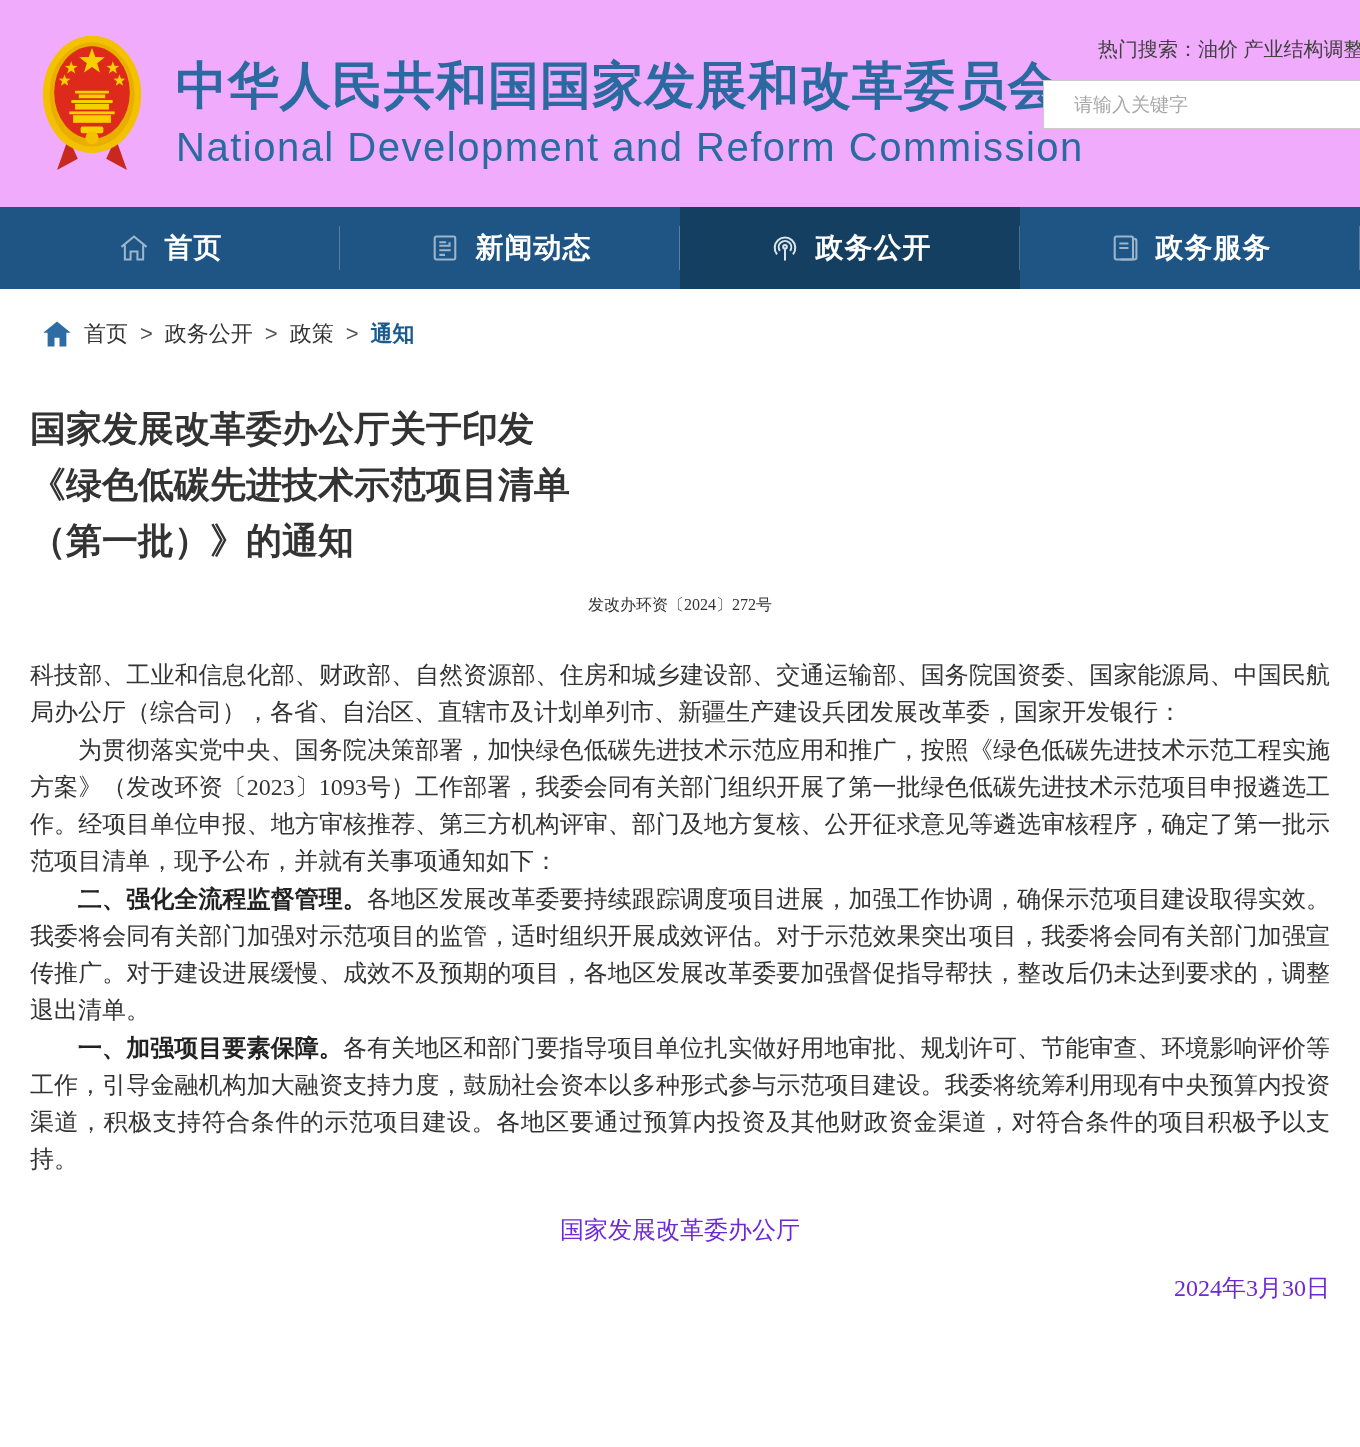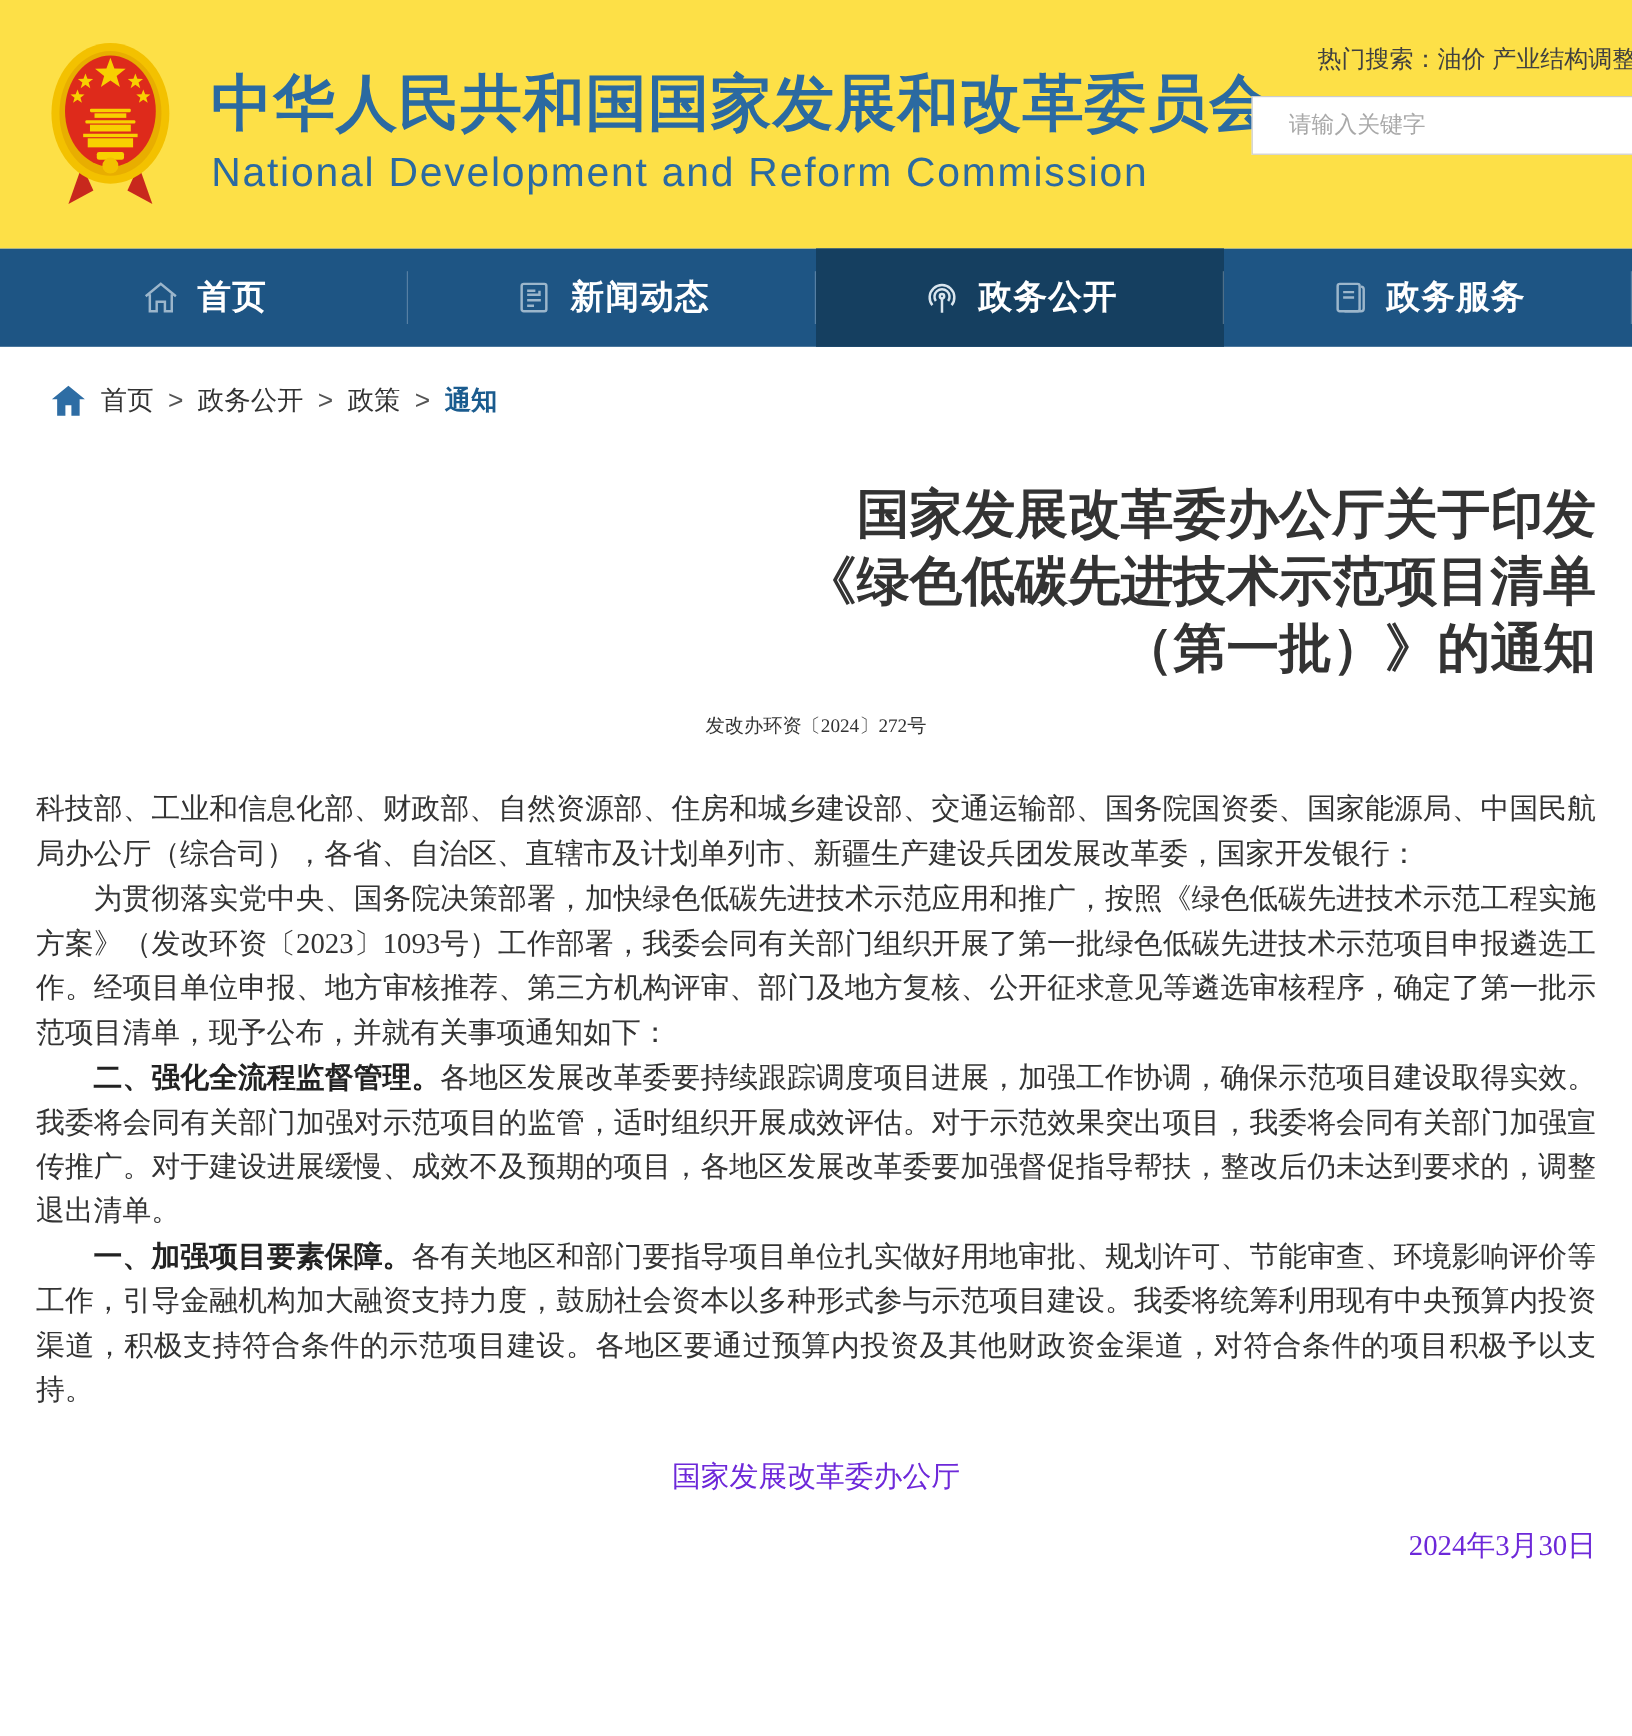--- a/index.html
+++ b/index.html
@@ -2,29 +2,29 @@
 <html lang="zh"><head>
 <meta charset="utf-8">
 <style>
   * { margin:0; padding:0; box-sizing:border-box; }
   html,body { background:#fff; }
   body {
     width:1360px; height:1447px; overflow:hidden; position:relative;
     font-family:"Liberation Sans","DejaVu Sans",sans-serif;
   }
   
-  .site-header { position:relative; height:207px; background:#fde047; }
+  .site-header { position:relative; height:207px; background:#f0abfc; }
   .emblem { position:absolute; left:40px; top:32px; width:104px; height:140px; }
   .brand { position:absolute; left:176px; top:52px; }
   .brand-cn {
     font-size:51px; font-weight:bold; color:#2b6aa1; letter-spacing:1px;
     font-family:"Liberation Sans","DejaVu Sans",sans-serif; white-space:nowrap;
   }
   .brand-en {
-    font-size:34px; color:#2b6aa1; letter-spacing:1.5px; margin-top:4px;
+    font-size:40px; color:#2b6aa1; letter-spacing:1.5px; margin-top:4px;
     font-weight:400; white-space:nowrap;
   }
   .hot-search {
     position:absolute; left:1098px; top:36px; width:317px; overflow:hidden;
     font-size:20px; color:#404040; white-space:nowrap;
   }
   .hot-search .terms { color:#404040; }
   .search-box {
     position:absolute; left:1043px; top:80px; width:340px; height:49px;
     border:1px solid #ccc; background:#fff;
@@ -62,22 +62,22 @@
   .crumb-home { width:30px; height:28px; flex:0 0 auto; }
   .crumb-sep { color:#555; font-family:"Liberation Sans",sans-serif; }
   .crumb-link { color:#333; text-decoration:none; }
   .crumb-current {
     color:#1a5b8e; font-weight:bold;
     font-family:"Liberation Sans","DejaVu Sans",sans-serif;
   }
   
   .article { margin:0 30px; }
   .article-title {
-    margin-top:52px; text-align:right; white-space:pre-line;
-    font-size:44px; line-height:56px; font-weight:bold; color:#333;
+    margin-top:52px; text-align:left; white-space:pre-line;
+    font-size:36px; line-height:56px; font-weight:bold; color:#333;
     font-family:"Liberation Sans","DejaVu Sans",sans-serif;
   }
   .doc-number {
     margin-top:26px; text-align:center; font-size:16px; color:#333;
     font-family:"Liberation Serif","DejaVu Serif",serif;
   }
   .article-body {
     margin-top:40px; font-size:24px; line-height:37px; color:#333;
     text-align:justify; font-family:"Liberation Serif","DejaVu Serif",serif;
   }

